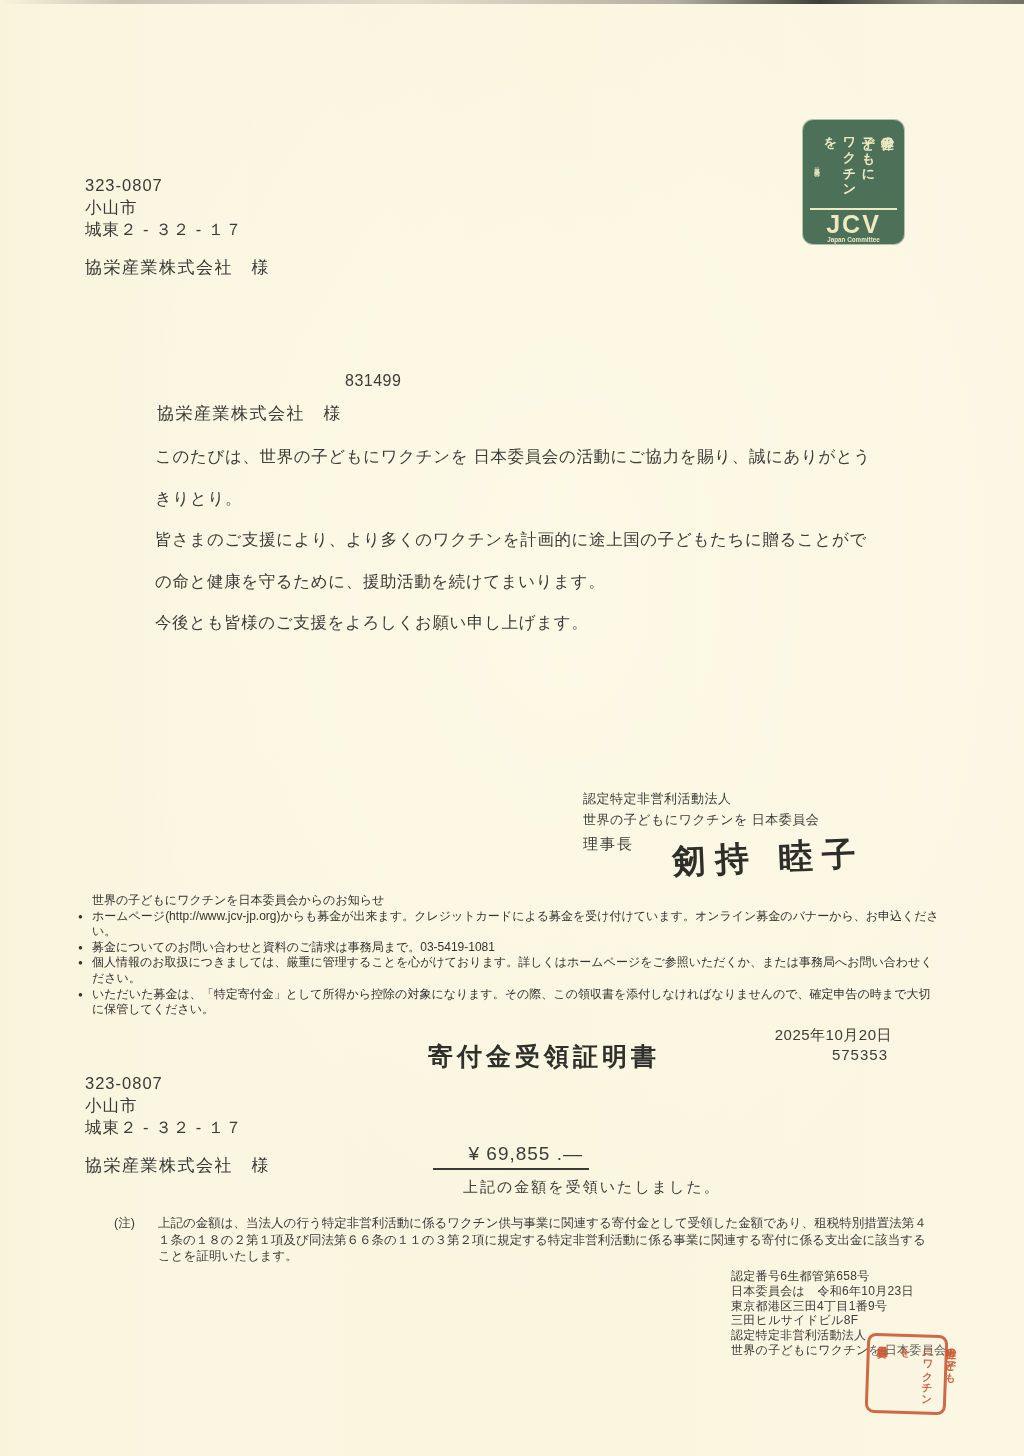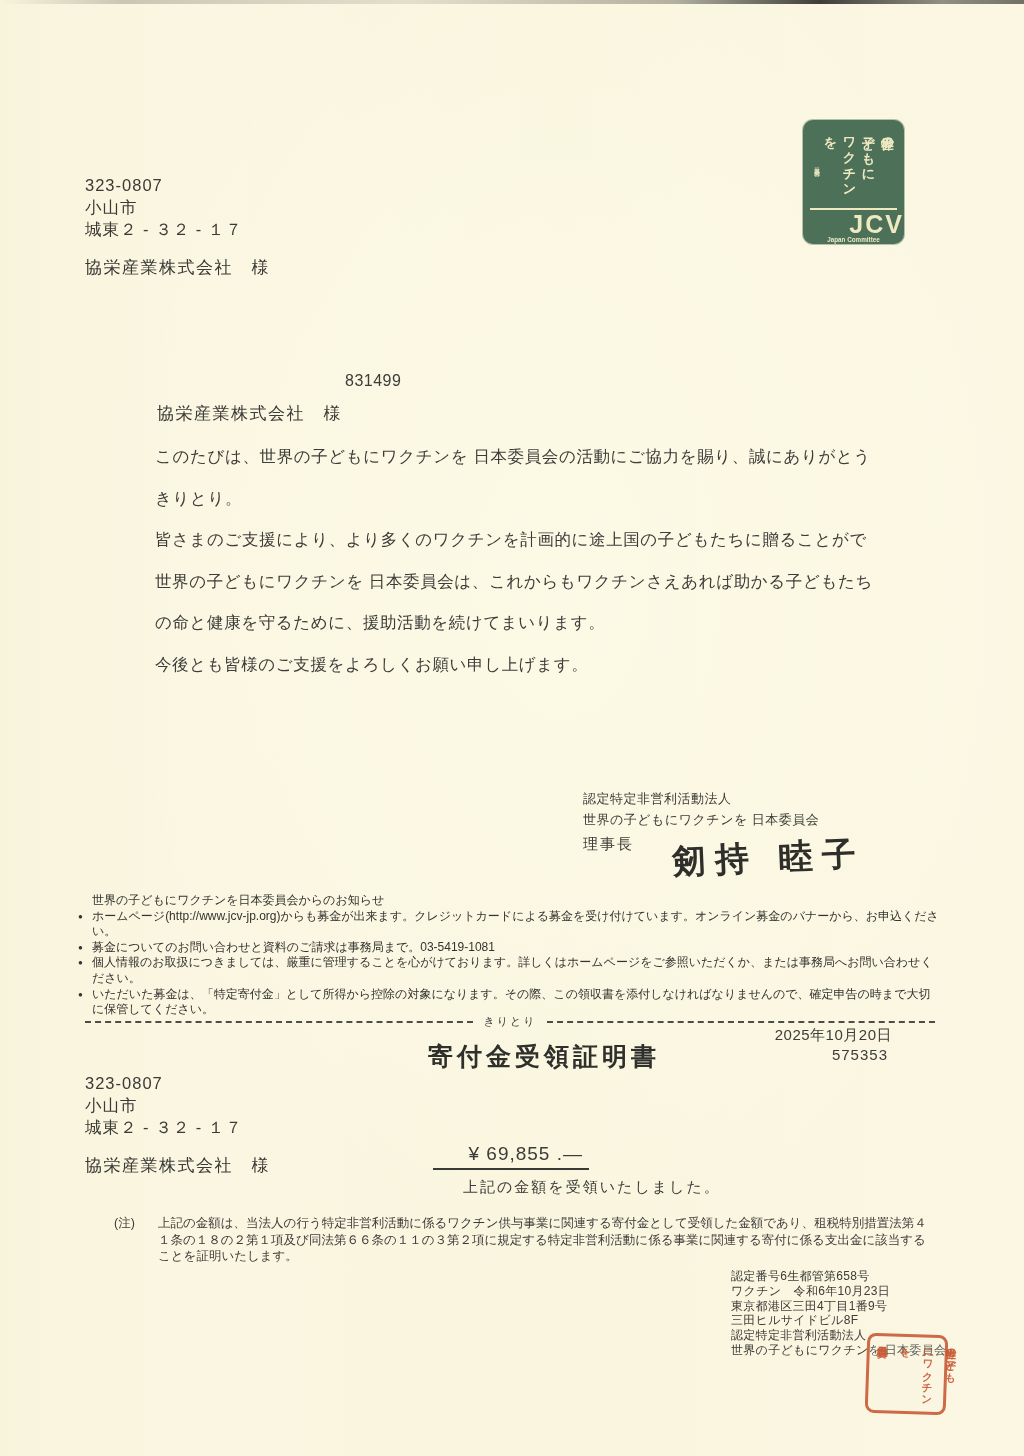--- a/index.html
+++ b/index.html
@@ -52,21 +52,21 @@
     position: absolute; left: 9px; top: 42px;
     writing-mode: vertical-rl;
     font-size: 6px; letter-spacing: 1px;
   }
   #jcv-divider {
     position: absolute; left: 7px; right: 7px; top: 88px;
     border-top: 2px solid #efe9c2;
   }
   #jcv-acronym {
     position: absolute; left: 0; right: 0; top: 90px;
-    text-align: right;
+    text-align: center;
     font-size: 25px; font-weight: bold; letter-spacing: 2px;
   }
   #jcv-tagline {
     position: absolute; left: 0; right: 0; top: 116px;
     text-align: center; white-space: pre-line;
     font-size: 6.3px; line-height: 7.2px; font-weight: bold;
   }
 
   
   #serial { left: 345px; top: 372px; font-size: 16px; letter-spacing: 0.5px; }
@@ -170,21 +170,20 @@
 the World's Children</div>
   </div>
 
   <div id="serial" class="abs">831499</div>
   <div id="salutation" class="abs">協栄産業株式会社　様</div>
 
   <div id="letter-body" class="abs">
     <div class="bline">このたびは、世界の子どもにワクチンを 日本委員会の活動にご協力を賜り、誠にありがとう</div>
     <div class="bline">きりとり。</div>
     <div class="bline">皆さまのご支援により、より多くのワクチンを計画的に途上国の子どもたちに贈ることがで</div>
-    <div class="bline">世界の子どもにワクチンを 日本委員会は、これからもワクチンさえあれば助かる子どもたち</div>
     <div class="bline">の命と健康を守るために、援助活動を続けてまいります。</div>
     <div class="bline">今後とも皆様のご支援をよろしくお願い申し上げます。</div>
   </div>
 
   <div id="sig-block" class="abs">
     <div class="org">認定特定非営利活動法人</div>
     <div class="org">世界の子どもにワクチンを 日本委員会</div>
     <div id="sig-row">
       <span id="sig-title">理事長</span>
       <span id="sig-name">剱持 睦子</span>
@@ -204,25 +203,20 @@
     <div class="bullet">
       <span class="dot">●</span>
       <span class="btext">個人情報のお取扱につきましては、厳重に管理することを心がけております。詳しくはホームページをご参照いただくか、または事務局へお問い合わせください。</span>
     </div>
     <div class="bullet">
       <span class="dot">●</span>
       <span class="btext">いただいた募金は、「特定寄付金」として所得から控除の対象になります。その際、この領収書を添付しなければなりませんので、確定申告の時まで大切に保管してください。</span>
     </div>
   </div>
 
-  <div id="cutline" class="abs">
-    <span class="dash"></span>
-    <span class="cutlabel">きりとり</span>
-    <span class="dash"></span>
-  </div>
 
   <div id="receipt-date" class="abs">2025年10月20日</div>
   <div id="receipt-number" class="abs">575353</div>
   <div id="receipt-title" class="abs">寄付金受領証明書</div>
 
   <div id="addr2" class="abs addr">
     <div>323-0807</div>
     <div>小山市</div>
     <div>城東２ - ３２ - １７</div>
     <div class="name-line">協栄産業株式会社　様</div>
@@ -231,21 +225,21 @@
   <div id="amount-box" class="abs">¥ 69,855 .—</div>
   <div id="amount-note" class="abs">上記の金額を受領いたしました。</div>
 
   <div id="note-block" class="abs">
     <div id="note-label">(注)</div>
     <div id="note-text">上記の金額は、当法人の行う特定非営利活動に係るワクチン供与事業に関連する寄付金として受領した金額であり、租税特別措置法第４１条の１８の２第１項及び同法第６６条の１１の３第２項に規定する特定非営利活動に係る事業に関連する寄付に係る支出金に該当することを証明いたします。</div>
   </div>
 
   <div id="cert-block" class="abs">
     <div>認定番号6生都管第658号</div>
-    <div>ワクチン　令和6年10月23日</div>
+    <div>日本委員会は　令和6年10月23日</div>
     <div>東京都港区三田4丁目1番9号</div>
     <div>三田ヒルサイドビル8F</div>
     <div>認定特定非営利活動法人</div>
     <div>世界の子どもにワクチンを 日本委員会</div>
   </div>
 
   <div id="stamp" class="abs">
     <div id="stamp-text">世界の子ども
 にワクチンを
 日本委員会</div>

